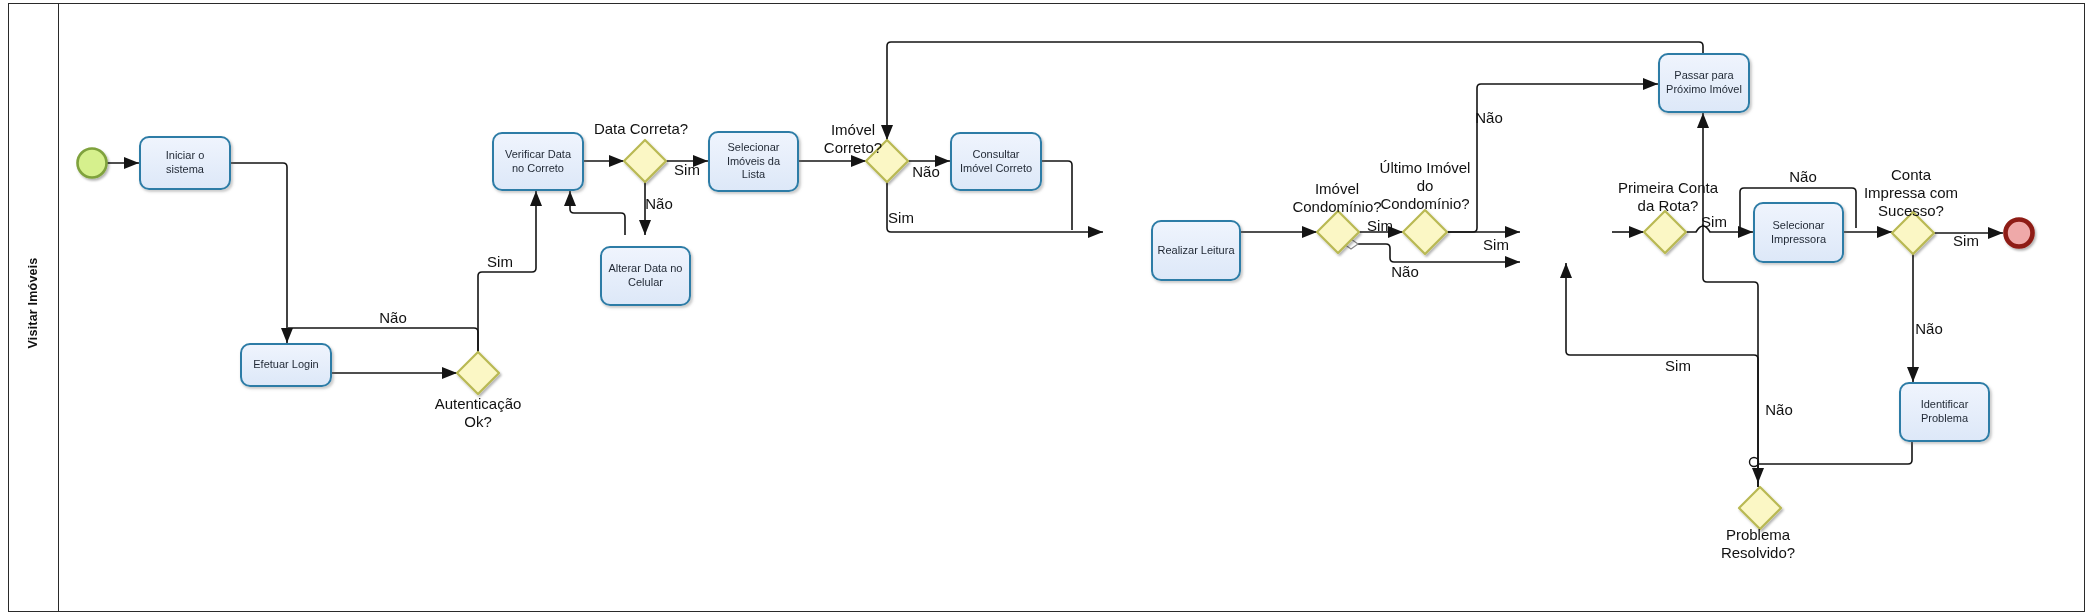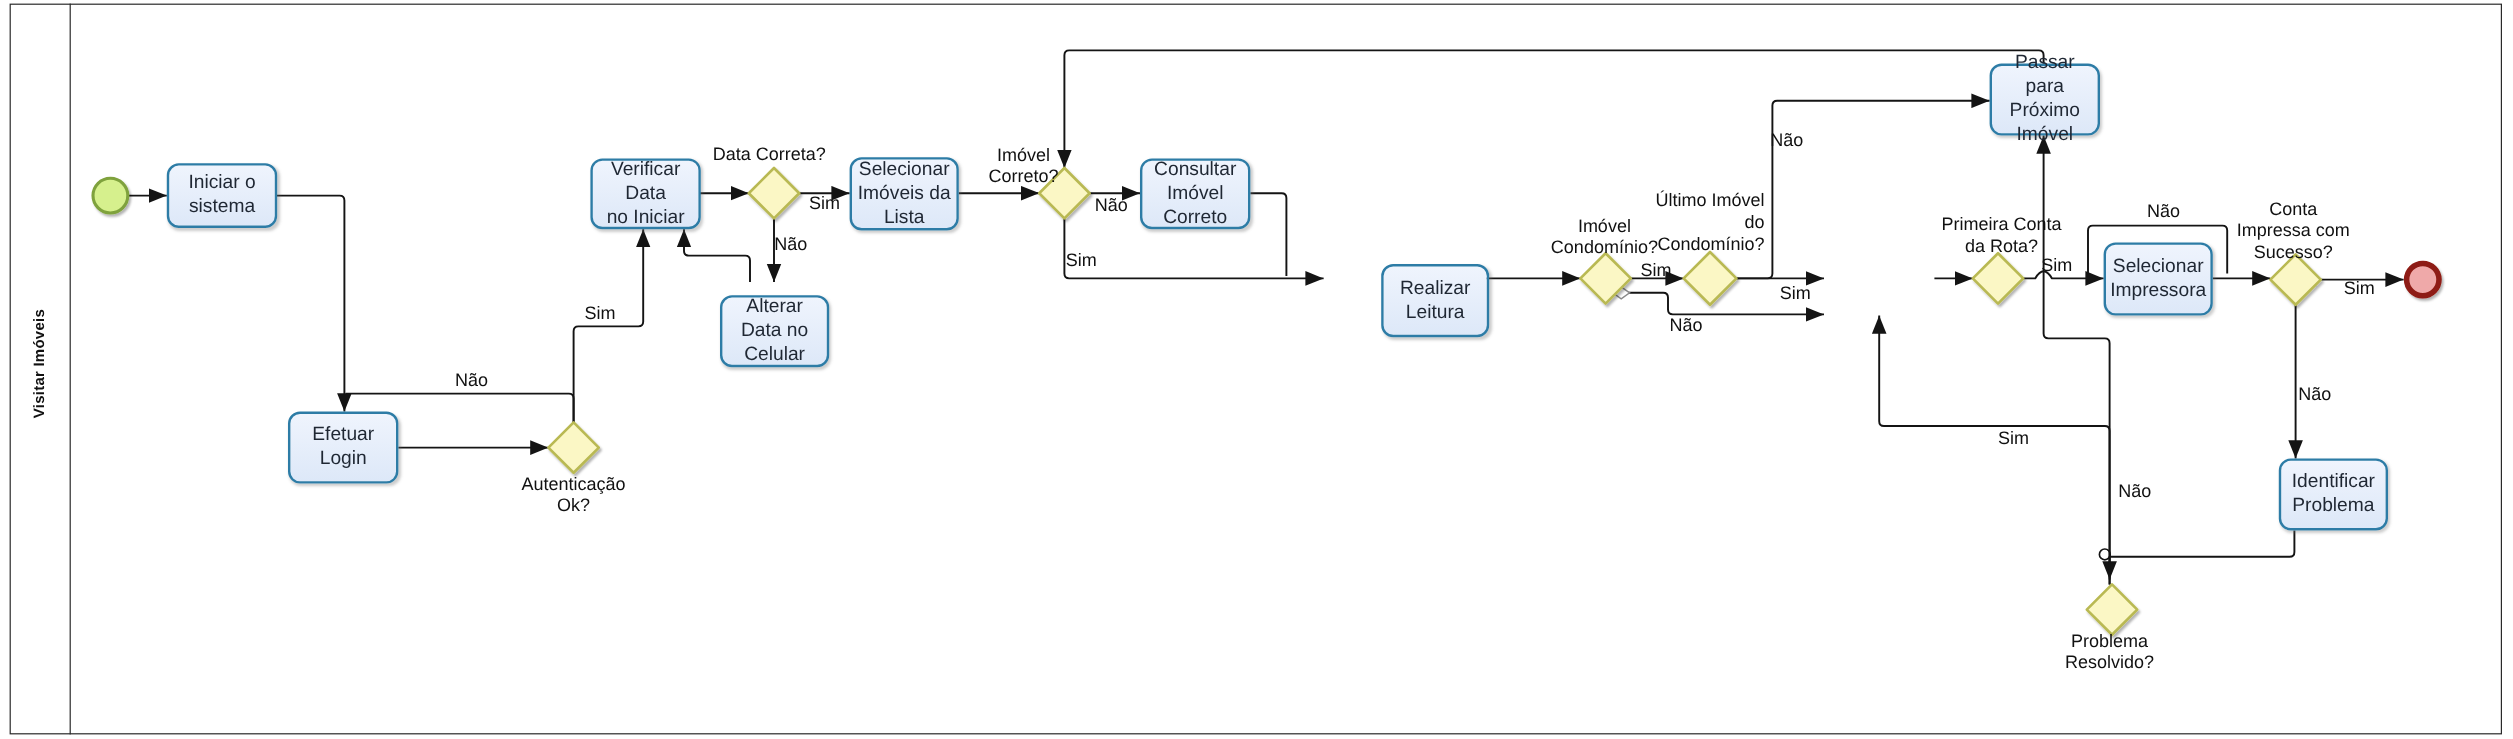--- a/index.html
+++ b/index.html
@@ -20,21 +20,21 @@
   .arrowhead{fill:var(--line);}
   .gw{fill:var(--gateway-fill);stroke:var(--gateway-border);stroke-width:2.2;stroke-linejoin:round;}
   .ev-start{fill:var(--start-fill);stroke:var(--start-border);stroke-width:2.6;}
   .ev-end{fill:var(--end-fill);stroke:var(--end-border);stroke-width:4.6;}
   .cond-marker{fill:#ffffff;stroke:#8a8a8a;stroke-width:1.2;}
   .hop{stroke:var(--line);stroke-width:1.4;fill:none;}
   .task{position:absolute;box-sizing:border-box;border:2.4px solid var(--task-border);border-radius:10px;
         background:linear-gradient(180deg,var(--task-fill-top),var(--task-fill-bottom));
         box-shadow:1.5px 2px 2.5px rgba(110,110,110,.35);
         display:flex;align-items:center;justify-content:center;text-align:center;
-        font-size:16px;line-height:1.25;color:var(--task-text);white-space:pre-line;padding:2px;}
+        font-size:11px;line-height:1.25;color:var(--task-text);white-space:pre-line;padding:2px;}
   .glabel,.flabel{position:absolute;transform:translate(-50%,-50%);text-align:center;font-size:15px;line-height:1.2;color:var(--label);white-space:pre-line;}
 </style>
 </head>
 <body>
 
 <div class="canvas">
 
   <div class="pool"></div>
   <div class="lane-strip"></div>
   <div class="lane-title">Visitar Imóveis</div>
@@ -89,23 +89,23 @@
       <polygon class="gw" points="1425,210 1447,232 1425,254 1403,232"></polygon>
       <polygon class="gw" points="1665,211 1686,232 1665,253 1644,232"></polygon>
       <polygon class="gw" points="1913,212 1934,233 1913,254 1892,233"></polygon>
       <polygon class="gw" points="1760,487 1781,508 1760,529 1739,508"></polygon>
       <circle class="ev-end" cx="2019" cy="233" r="13.5"></circle>
     </g>
   </svg>
 
   <div class="task" style="left:139px;top:136px;width:92px;height:54px;">Iniciar o
 sistema</div>
-  <div class="task" style="left:240px;top:343px;width:92px;height:60px;">Efetuar Login</div>
+  <div class="task" style="left:240px;top:343px;width:92px;height:44px;">Efetuar Login</div>
   <div class="task" style="left:492px;top:132px;width:92px;height:59px;">Verificar Data
-no Iniciar</div>
+no Correto</div>
   <div class="task" style="left:600px;top:235px;width:91px;height:60px;margin-top:11px;">Alterar Data no
 Celular</div>
   <div class="task" style="left:708px;top:131px;width:91px;height:61px;">Selecionar
 Imóveis da
 Lista</div>
   <div class="task" style="left:950px;top:132px;width:92px;height:59px;">Consultar
 Imóvel Correto</div>
   <div class="task" style="left:1103px;top:220px;width:90px;height:61px;margin-left:48px;">Realizar Leitura</div>
   <div class="task" style="left:1658px;top:53px;width:92px;height:60px;">Passar para
 Próximo Imóvel</div>
@@ -114,21 +114,21 @@
   <div class="task" style="left:1867px;top:382px;width:91px;height:60px;margin-left:32px;">Identificar
 Problema</div>
 
   <div class="glabel" style="left:478px;top:413px;">Autenticação
 Ok?</div>
   <div class="glabel" style="left:641px;top:129px;">Data Correta?</div>
   <div class="glabel" style="left:853px;top:139px;">Imóvel
 Correto?</div>
   <div class="glabel" style="left:1337px;top:198px;">Imóvel
 Condomínio?</div>
-  <div class="glabel" style="left:1425px;top:186px;text-align:right;">Último Imóvel
+  <div class="glabel" style="left:1425px;top:186px;">Último Imóvel
 do
 Condomínio?</div>
   <div class="glabel" style="left:1668px;top:197px;">Primeira Conta
 da Rota?</div>
   <div class="glabel" style="left:1911px;top:193px;">Conta
 Impressa com
 Sucesso?</div>
   <div class="glabel" style="left:1758px;top:544px;">Problema
 Resolvido?</div>
 

